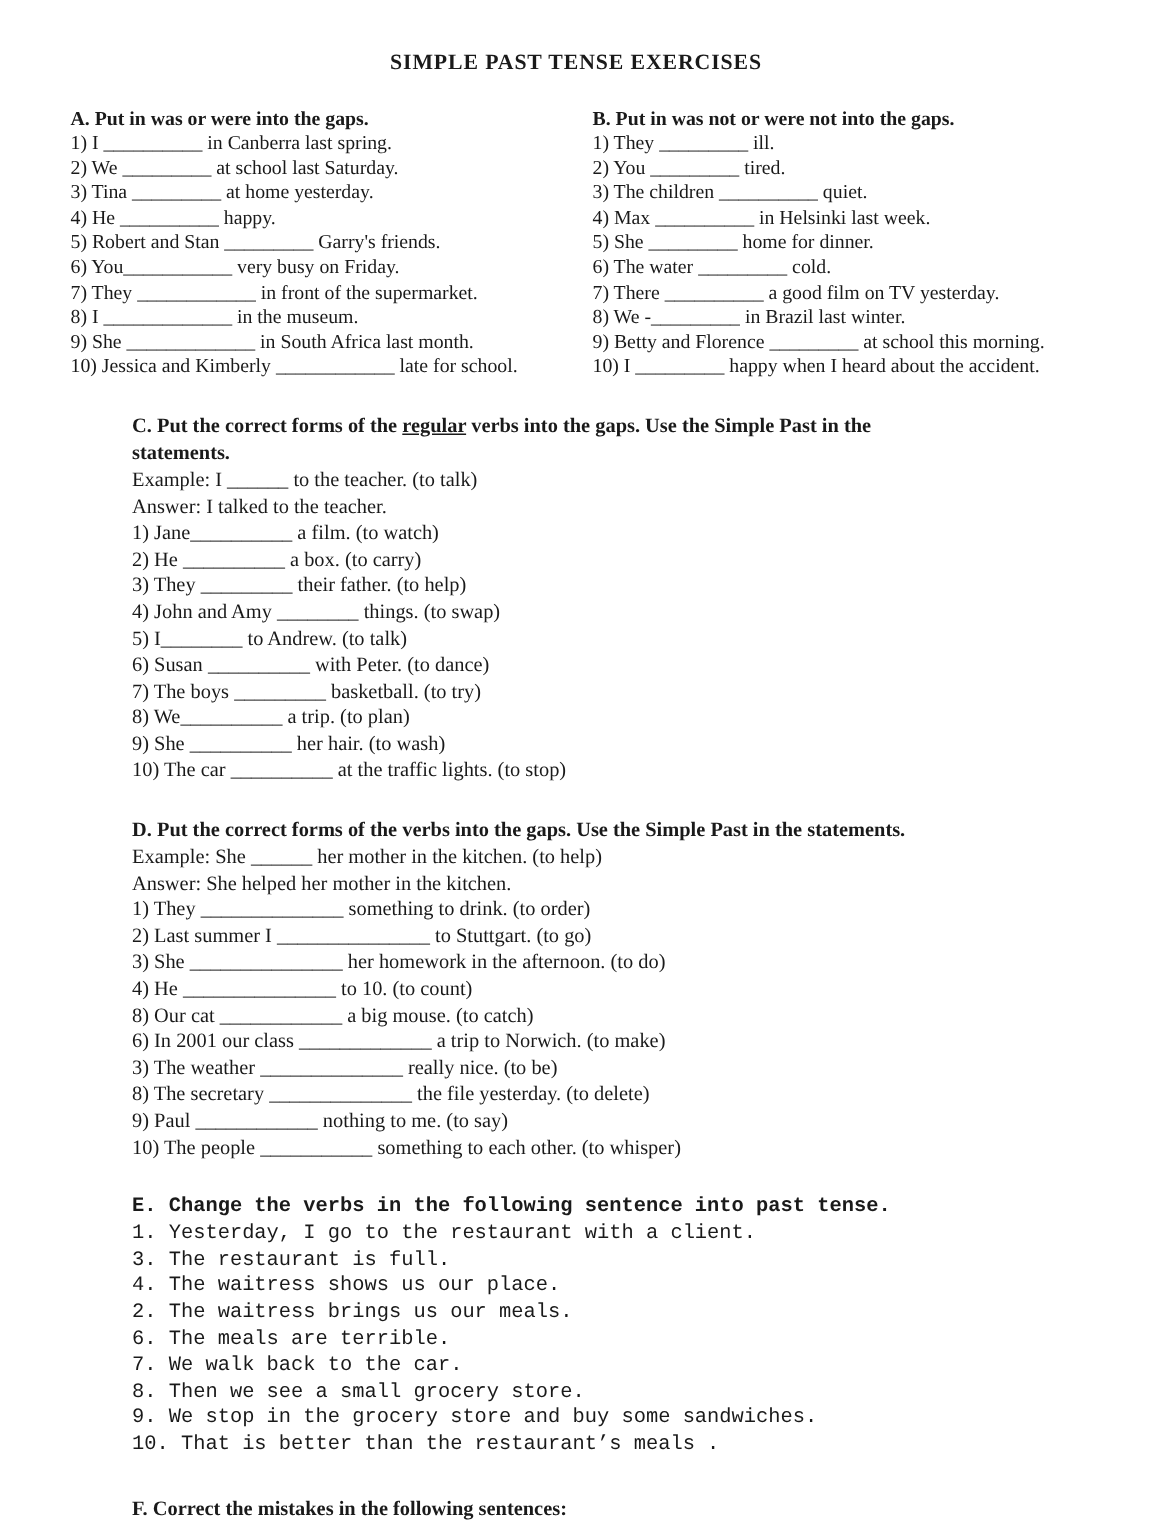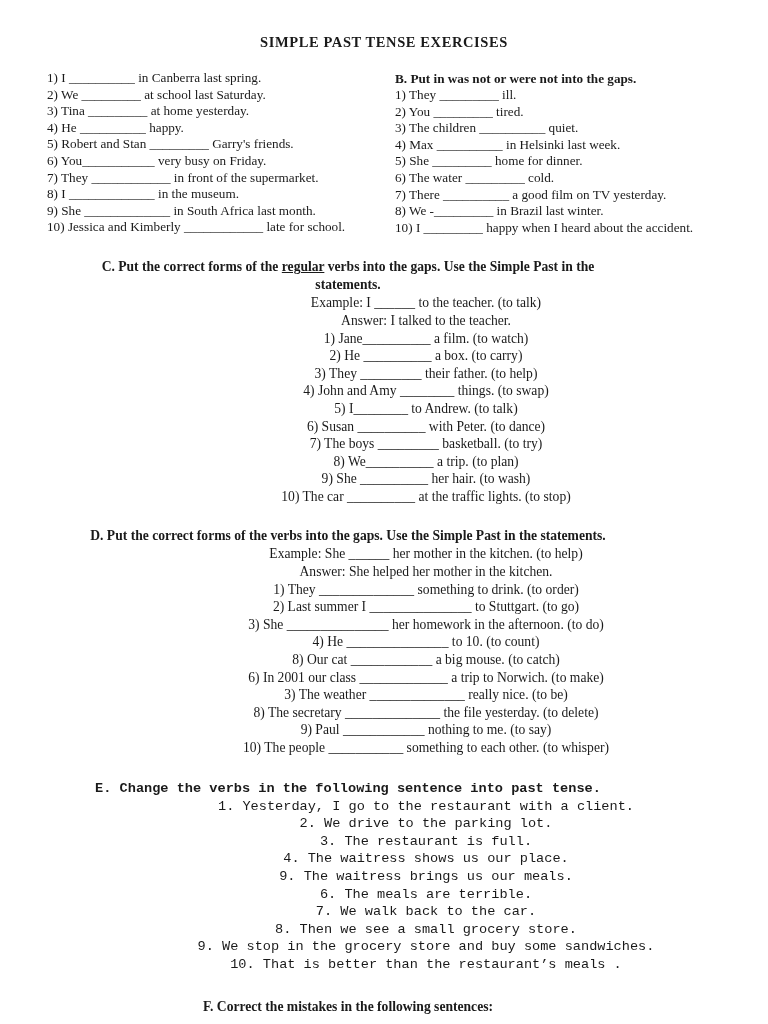--- a/index.html
+++ b/index.html
@@ -57,21 +57,20 @@
     font-size: 13.2px;
     line-height: 16.6px;
     white-space: nowrap;
     margin: 0;
   }
 
   
   .indent-sec {
     padding-left: 88px;
     padding-right: 4px;
-    text-align: center;
   }
   .sec-head-block {
     font-weight: bold;
     font-size: 13.6px;
     line-height: 18px;
     margin: 0;
     max-width: 520px;
   }
   .sec-head-block u { text-decoration: underline; }
 
@@ -96,20 +95,21 @@
 </head>
 <body>
 
 <div class="page">
 
   <h1 class="doc-title">SIMPLE PAST TENSE EXERCISES</h1>
 
   <div class="two-col">
 
     <div class="col col-a">
+      <div class="sec-head">A. Put in was or were into the gaps.</div>
       <div class="item">1) I __________ in Canberra last spring.</div>
       <div class="item">2) We _________ at school last Saturday.</div>
       <div class="item">3) Tina _________  at home yesterday.</div>
       <div class="item">4) He __________ happy.</div>
       <div class="item">5) Robert and Stan  _________ Garry's friends.</div>
       <div class="item">6) You___________  very busy on Friday.</div>
       <div class="item">7) They ____________ in front of the supermarket.</div>
       <div class="item">8) I _____________ in the museum.</div>
       <div class="item">9) She _____________  in South Africa last month.</div>
       <div class="item">10) Jessica and Kimberly  ____________ late for school.</div>
@@ -118,20 +118,21 @@
     <div class="col col-b">
       <div class="sec-head">B. Put in was not or were not into the gaps.</div>
       <div class="item">1) They _________ ill.</div>
       <div class="item">2) You _________  tired.</div>
       <div class="item">3) The children __________  quiet.</div>
       <div class="item">4) Max __________  in Helsinki last week.</div>
       <div class="item">5) She _________ home for dinner.</div>
       <div class="item">6) The water _________ cold.</div>
       <div class="item">7) There __________ a good film on TV yesterday.</div>
       <div class="item">8) We -_________ in Brazil last winter.</div>
+      <div class="item">9) Betty and Florence _________  at school this morning.</div>
       <div class="item">10) I _________  happy when I heard about the accident.</div>
     </div>
 
   </div>
 
   <div class="indent-sec gap-c">
     <div class="sec-head-block"><span>C. Put the correct forms of the </span><u>regular</u><span> verbs into the gaps. Use the Simple Past in the statements.</span></div>
     <div class="sub-line">Example: I ______ to the teacher. (to talk)</div>
     <div class="sub-line">Answer: I talked to the teacher.</div>
     <div class="item-w">1) Jane__________ a film. (to watch)</div>
@@ -158,24 +159,23 @@
     <div class="item-w">6) In 2001 our class _____________ a trip to Norwich. (to make)</div>
     <div class="item-w">3) The weather ______________ really nice. (to be)</div>
     <div class="item-w">8) The secretary ______________ the file yesterday. (to delete)</div>
     <div class="item-w">9) Paul ____________ nothing to me. (to say)</div>
     <div class="item-w">10) The people ___________ something to each other. (to whisper)</div>
   </div>
 
   <div class="indent-sec gap-e">
     <div class="sec-head-block">E. Change the verbs in the following sentence into past tense.</div>
     <div class="item-w">1. Yesterday, I go to the restaurant with a client.</div>
-    <div class="item-w">2. We drive to the parking lot.</div>
     <div class="item-w">3. The restaurant is full.</div>
     <div class="item-w">4. The waitress shows us our place.</div>
-    <div class="item-w">9. The waitress brings us our meals.</div>
+    <div class="item-w">2. The waitress brings us our meals.</div>
     <div class="item-w">6. The meals are terrible.</div>
     <div class="item-w">7. We walk back to the car.</div>
     <div class="item-w">8. Then we see a small grocery store.</div>
     <div class="item-w">9. We stop in the grocery store and buy some sandwiches.</div>
     <div class="item-w">10. That is better than the restaurant’s meals .</div>
   </div>
 
   <div class="indent-sec gap-f">
     <div class="sec-head-block">F. Correct the mistakes in the following sentences:</div>
   </div>

